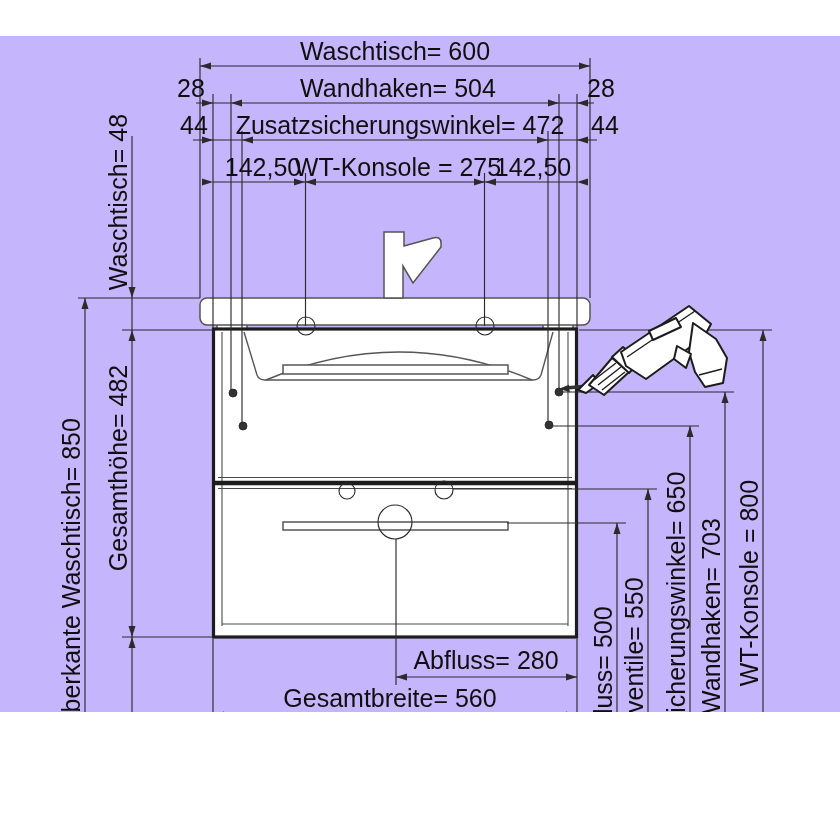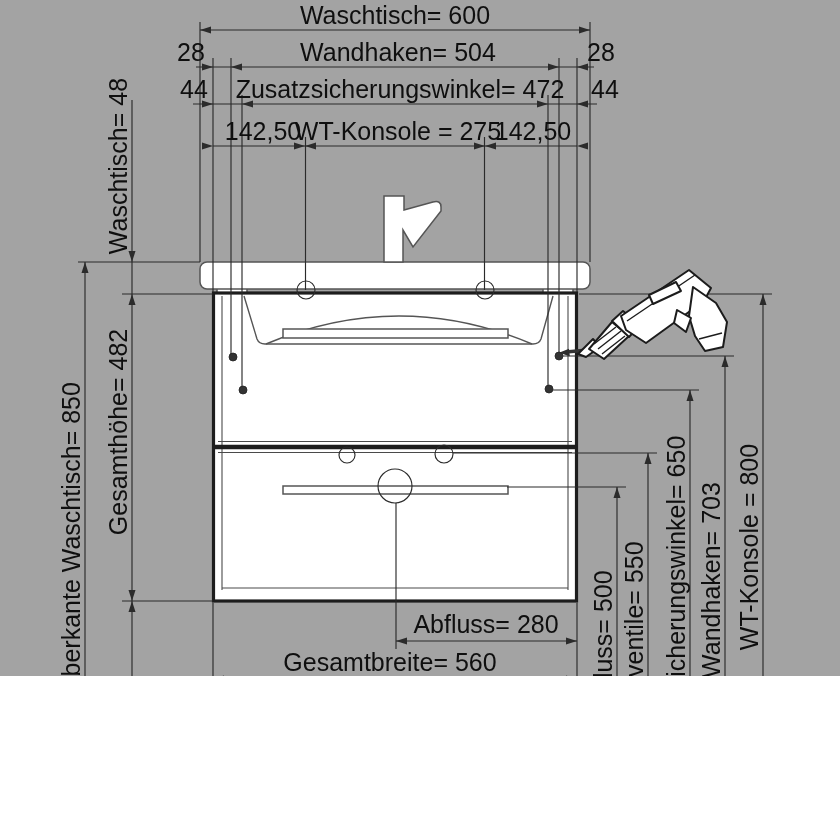--- a/index.html
+++ b/index.html
@@ -1,16 +1,16 @@
 <!DOCTYPE html>
 <html><head>
 <meta charset="utf-8">
 <style>
   html,body{margin:0;padding:0;background:#fff;}
-  .stage{position:relative;width:840px;height:676px;background:#a3a3a3;overflow:hidden;}
+  .stage{position:relative;width:840px;height:676px;background:#c4b5fd;overflow:hidden;margin-top:36px;}
   svg{display:block;}
   .thin{stroke:#2b2b2b;stroke-width:1.15;fill:none;}
   .floor{stroke:#2b2b2b;stroke-width:2.4;fill:none;}
   .ar{fill:#2b2b2b;stroke:none;}
   .fix{stroke:#555;stroke-width:1.5;fill:#ffffff;}
   .fixn{stroke:#555;stroke-width:1.4;fill:none;}
   .cab{stroke:#1d1d1d;stroke-width:3.2;fill:#ffffff;}
   .cabthin{stroke:#4a4a4a;stroke-width:1.1;fill:none;}
   .cabdiv{stroke:#1d1d1d;stroke-width:4.5;fill:none;}
   .dot{fill:#333;stroke:#222;stroke-width:0.8;}

